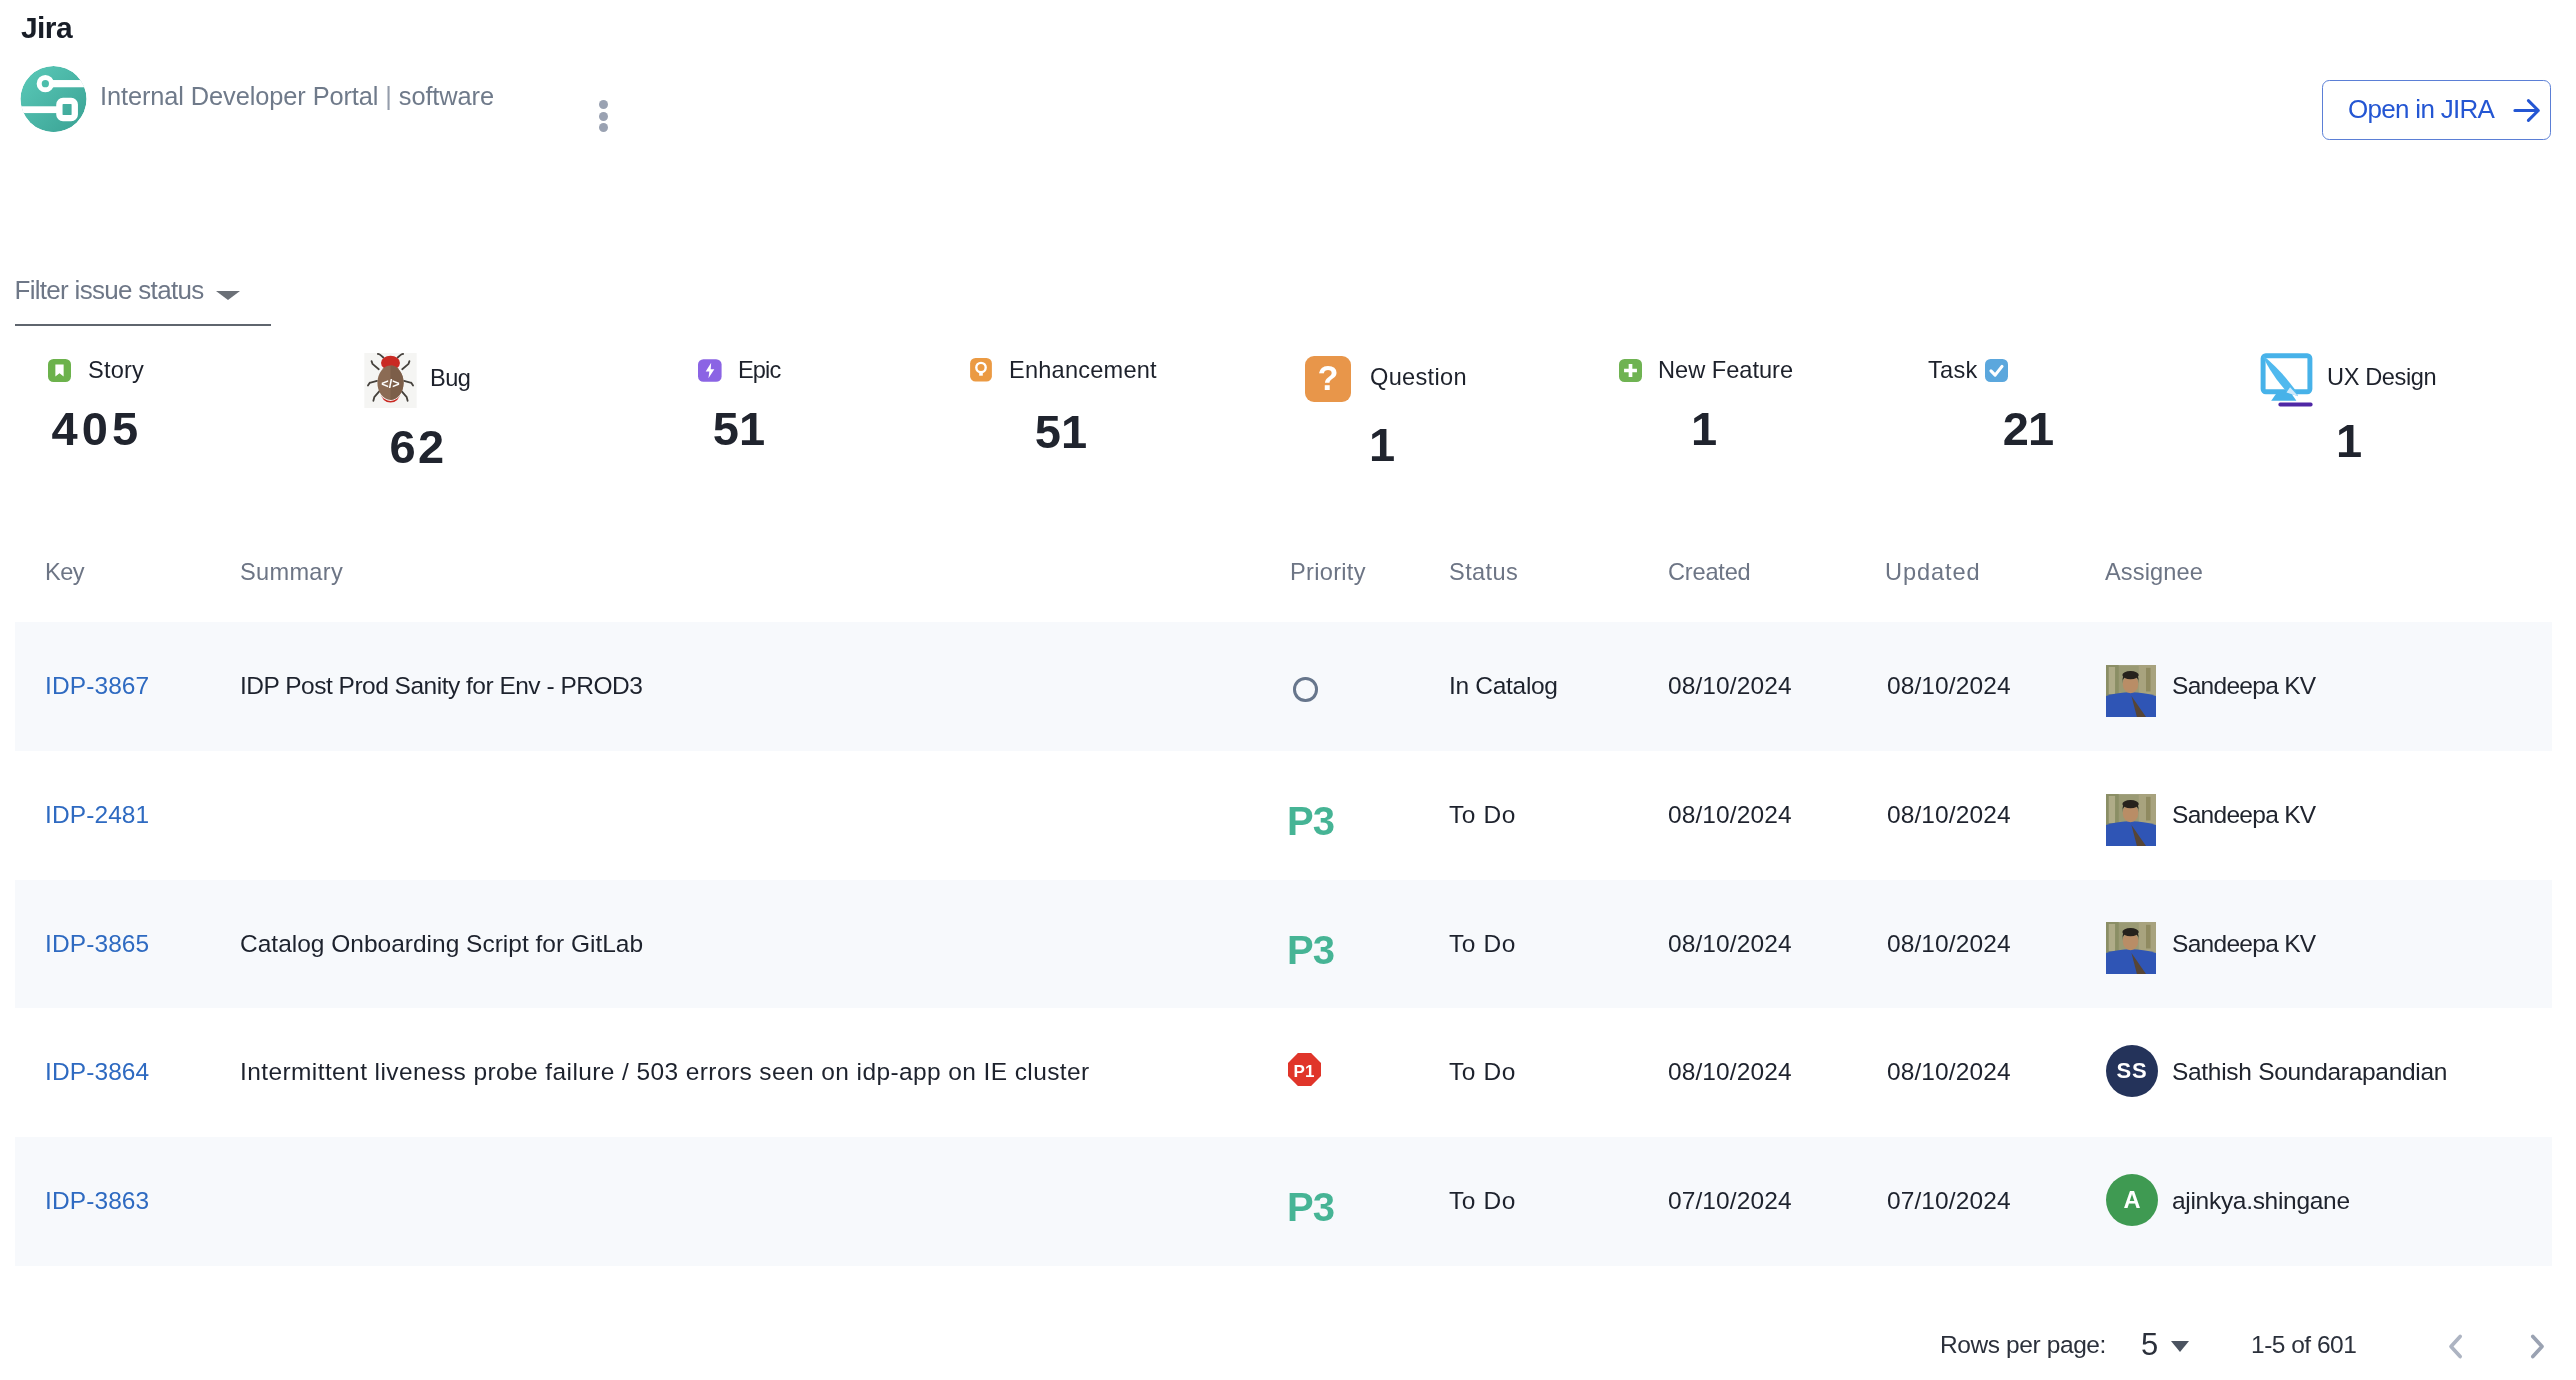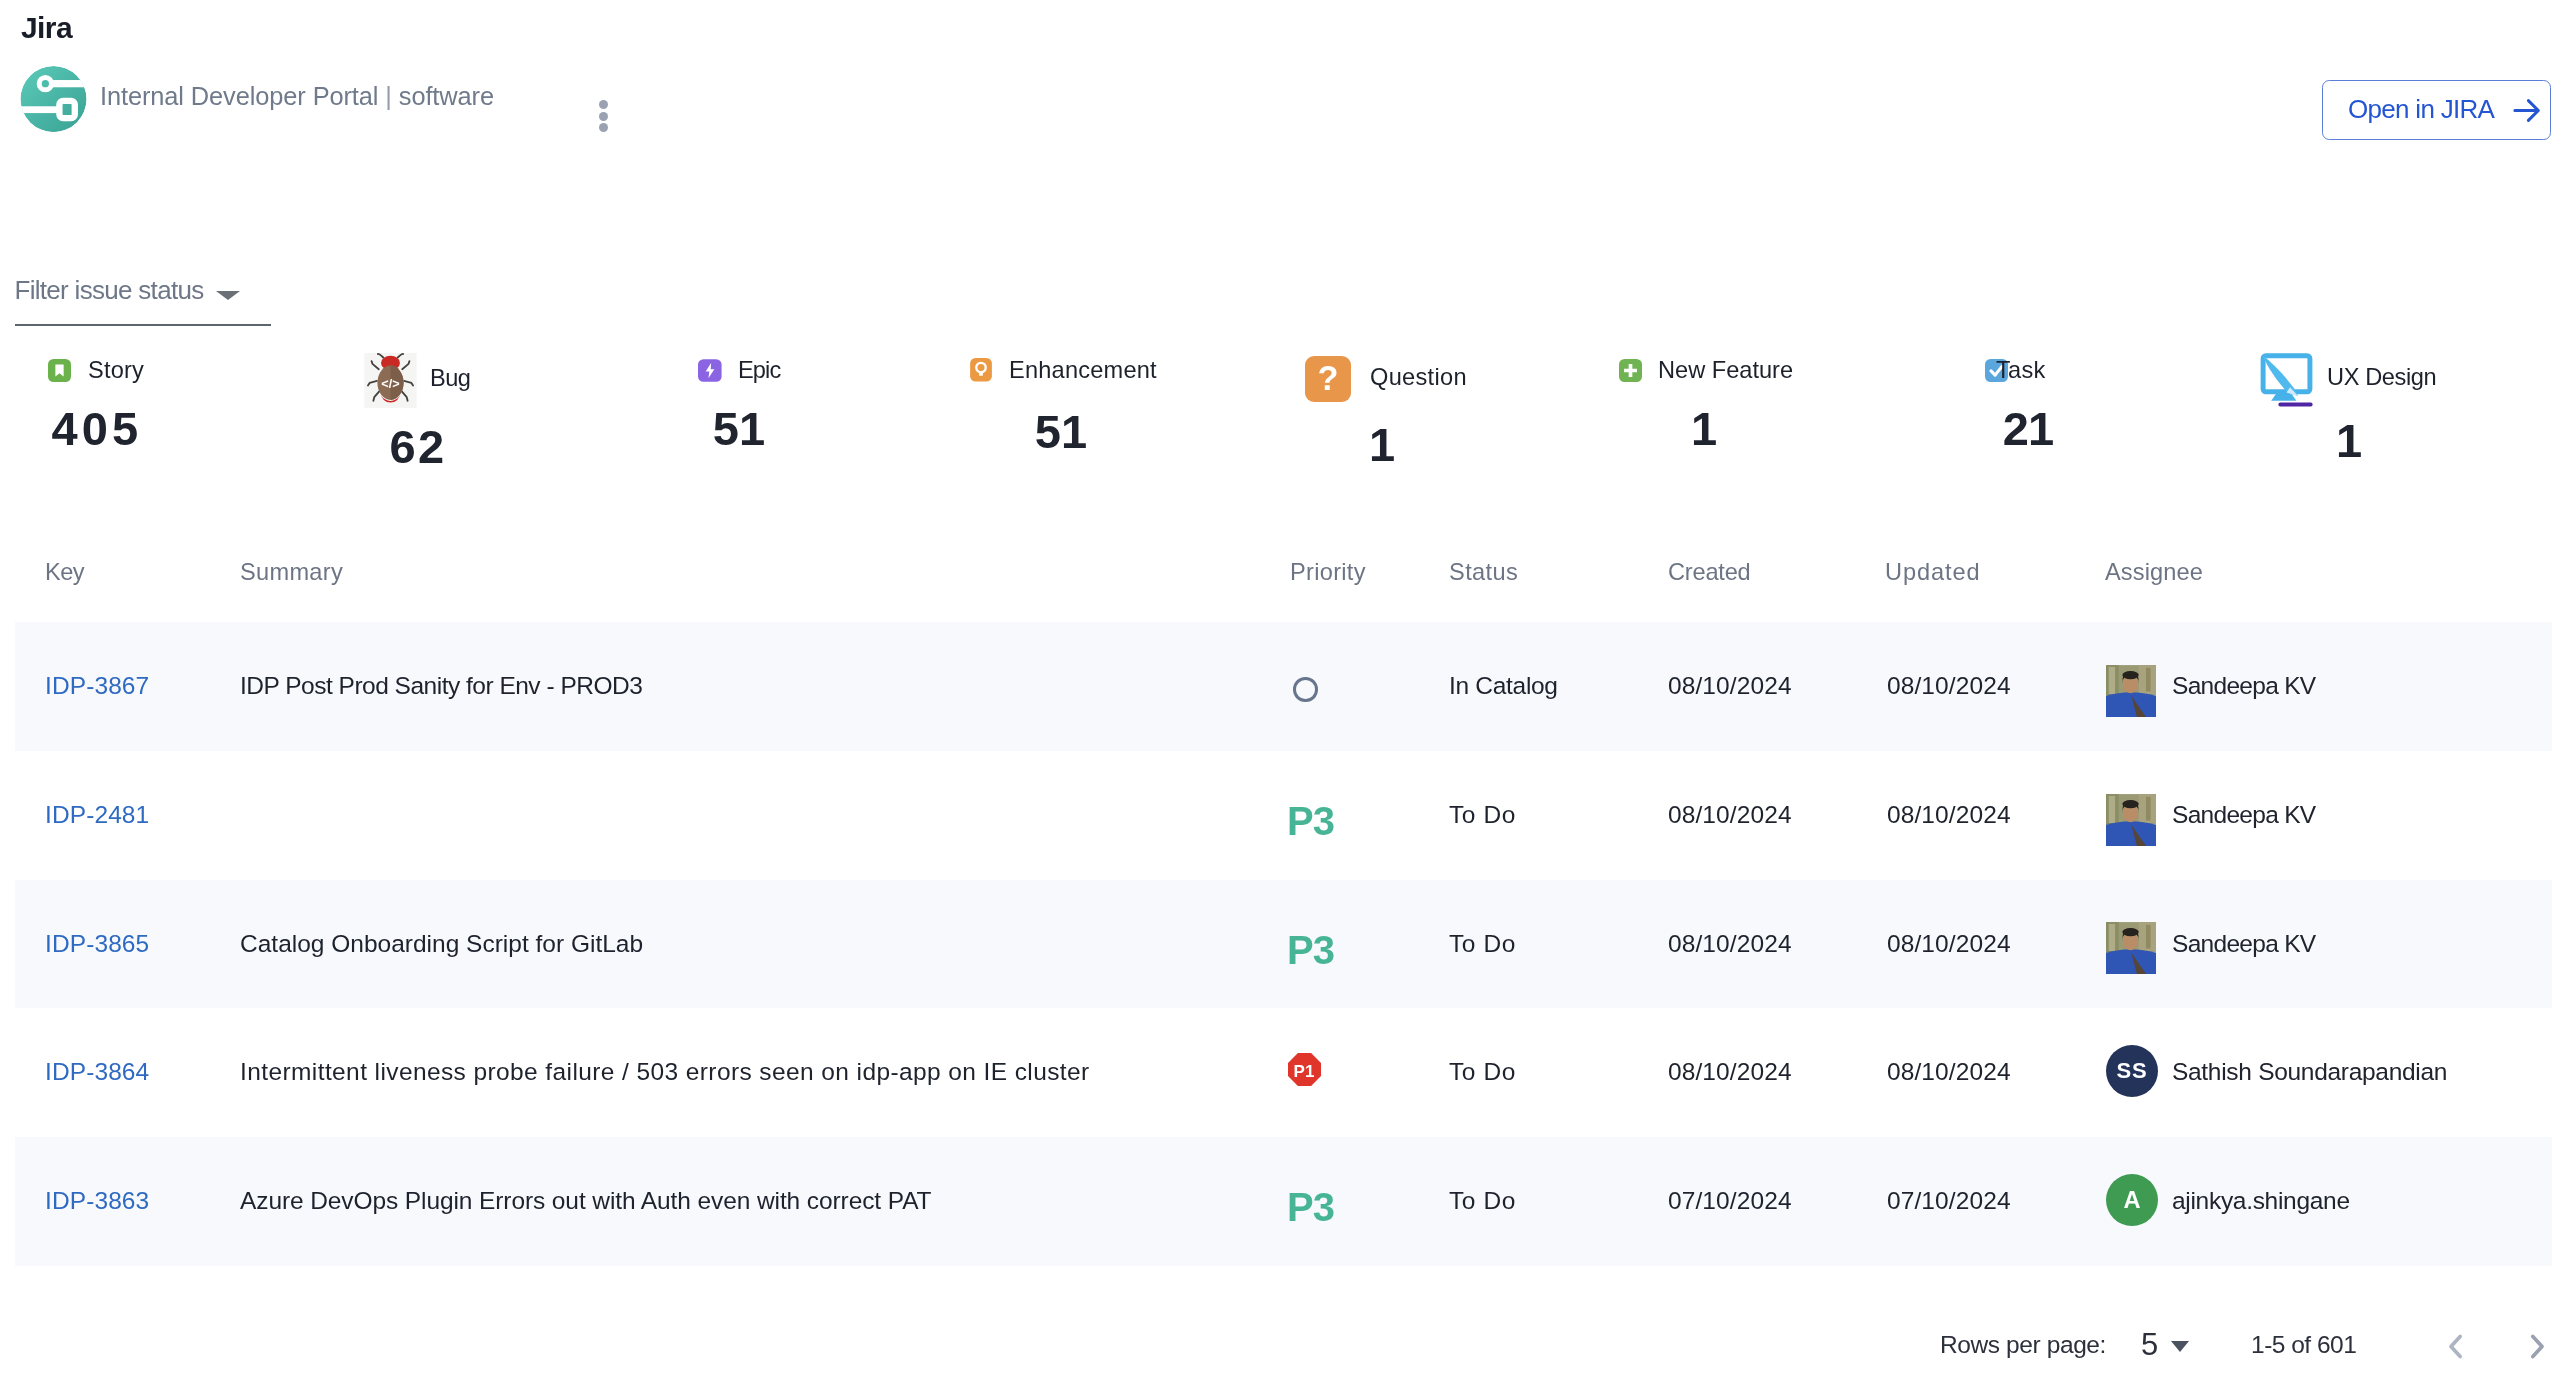--- a/index.html
+++ b/index.html
@@ -110,21 +110,21 @@
     <rect width="25" height="25" rx="6" fill="#6fb352"></rect>
     <path d="M10.5 5.5 h4 v5 h5 v4 h-5 v5 h-4 v-5 h-5 v-4 h5 z" fill="#ffffff"></path>
   </svg>
   <div class="abs lbl" style="left:1658px; top:359px;">New Feature</div>
   <div class="abs cc num" style="left:1704px; top:405px;">1</div>
 
   <svg class="abs" style="left:1985px; top:359px;" width="23" height="23" viewBox="0 0 25 25">
     <rect width="25" height="25" rx="6" fill="#5ba7dd"></rect>
     <path d="M6.5 13 L11 17.5 L18.5 8" fill="none" stroke="#ffffff" stroke-width="3.4" stroke-linecap="round" stroke-linejoin="round"></path>
   </svg>
-  <div class="abs lbl" style="left:1996px; top:359px; letter-spacing:0.3px;text-align:center;">Task</div>
+  <div class="abs lbl" style="left:1928px; top:359px; letter-spacing:0.3px;text-align:center;">Task</div>
   <div class="abs cc num" style="left:2028px; top:405px; letter-spacing:-0.9px;">21</div>
 
   <svg class="abs" style="left:2260px; top:353px;" width="53" height="54" viewBox="0 0 58 60">
     <rect x="3" y="3" width="52" height="40" rx="3" fill="none" stroke="#47b2e9" stroke-width="5.5"></rect>
     <path d="M19 43 L33 43 L40 53 L12 53 z" fill="#47b2e9"></path>
     <path d="M2 2 C 14 12, 28 26, 38 40 L42 48 L30 44 C 19 32, 8 16, 2 2 z" fill="#50b9ee"></path>
     <path d="M33 38 L42 48 L29 44 z" fill="#cfeafb"></path>
     <rect x="20" y="55" width="38" height="4.5" rx="2" fill="#4f27a5"></rect>
   </svg>
   <div class="abs lbl" style="left:2327px; top:366px; letter-spacing:-0.4px;">UX Design</div>
@@ -206,21 +206,20 @@
   <div class="abs" style="left:1288px; top:1053px; width:33px; height:33px; background:#e0352a; clip-path:polygon(30% 0,70% 0,100% 30%,100% 70%,70% 100%,30% 100%,0 70%,0 30%);"></div>
   <div class="abs cc" style="left:1304px; top:1063px; font-size:17px; font-weight:700; color:#ffffff;">P1</div>
   <div class="abs cell" style="left:1449px; top:1060px; letter-spacing:0.6px;">To Do</div>
   <div class="abs cell" style="left:1668px; top:1060px; letter-spacing:0.1px;">08/10/2024</div>
   <div class="abs cell" style="left:1887px; top:1060px; letter-spacing:0.1px;">08/10/2024</div>
   <div class="abs" style="left:2106px; top:1045px; width:52px; height:52px; border-radius:50%; background:#24335a;"></div>
   <div class="abs cc" style="left:2132px; top:1060px; font-size:22px; font-weight:600; color:#ffffff; letter-spacing:0.9px;">SS</div>
   <div class="abs cell" style="left:2172px; top:1060px; letter-spacing:-0.3px; color:#20242e;">Sathish Soundarapandian</div>
 
   <div class="abs key" style="left:45px; top:1189px; letter-spacing:0.1px;">IDP-3863</div>
-  <div class="abs cell" style="left:240px; top:1189px; letter-spacing:-0.1px;">Azure DevOps Plugin Errors out with Auth even with correct PAT</div>
   <div class="abs p3" style="left:1287px; top:1187px;">P3</div>
   <div class="abs cell" style="left:1449px; top:1189px; letter-spacing:0.6px;">To Do</div>
   <div class="abs cell" style="left:1668px; top:1189px; letter-spacing:0.1px;">07/10/2024</div>
   <div class="abs cell" style="left:1887px; top:1189px; letter-spacing:0.1px;">07/10/2024</div>
   <div class="abs" style="left:2106px; top:1174px; width:52px; height:52px; border-radius:50%; background:#3f9a52;"></div>
   <div class="abs cc" style="left:2132px; top:1189px; font-size:23.6px; font-weight:600; color:#ffffff;">A</div>
   <div class="abs cell" style="left:2172px; top:1189px; letter-spacing:-0.3px; color:#20242e;">ajinkya.shingane</div>
 
   <div class="abs cell" style="left:1940px; top:1333px; letter-spacing:-0.4px; color:#2b303b;">Rows per page:</div>
   <div class="abs" style="left:2141px; top:1329px; font-size:31px; color:#2b303b;">5</div>

